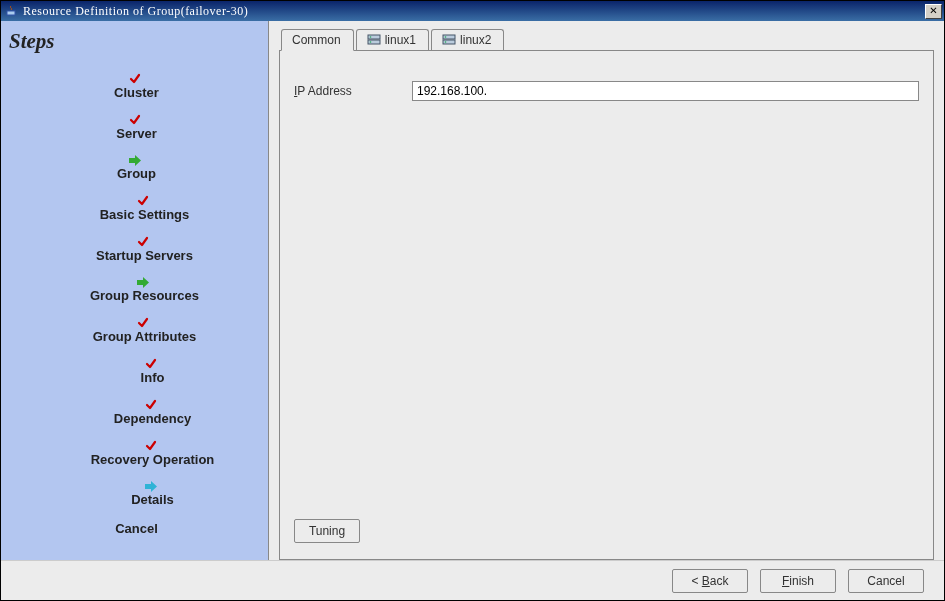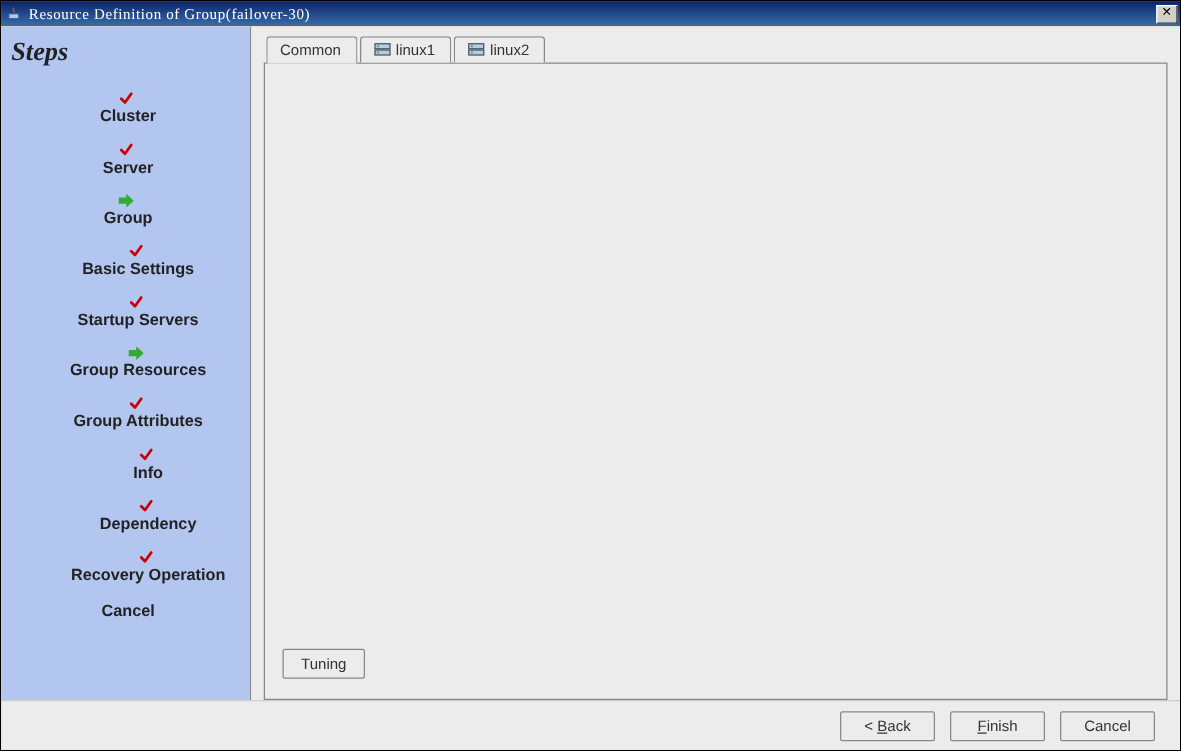--- a/index.html
+++ b/index.html
@@ -9,21 +9,21 @@
 
 .titlebar { height: 20px; background: linear-gradient(to bottom, #0a246a, #3a6ea5); color: #fff; display: flex; align-items: center; padding: 0 2px 0 4px; font-size: 12px; }
 .titlebar-icon { width: 14px; height: 14px; margin-right: 4px; display: inline-flex; align-items: center; justify-content: center; }
 .titlebar-text { flex: 1; font-family: "SimSun", serif; font-size: 12px; letter-spacing: 0.5px; }
 .titlebar-close { width: 17px; height: 15px; background: #d4d0c8; border: 1px solid #fff; border-right-color: #404040; border-bottom-color: #404040; color: #000; font-family: Arial; font-size: 10px; line-height: 12px; text-align: center; cursor: pointer; }
 
 .body { flex: 1; display: flex; flex-direction: column; background: #ececec; }
 
 .main-area { flex: 1; display: flex; overflow: hidden; }
 
-.sidebar { width: 200px; background: #b3c6f0; border-right: 1px solid #888; display: flex; flex-direction: column; padding: 6px 6px 6px 8px; }
+.sidebar { width: 268px; background: #b3c6f0; border-right: 1px solid #888; display: flex; flex-direction: column; padding: 6px 6px 6px 8px; }
 .sidebar-title { font-family: Georgia, "Times New Roman", serif; font-size: 21px; font-weight: bold; font-style: italic; color: #222; margin: 2px 0 12px 0; }
 .step-item { display: flex; align-items: center; padding: 7px 0 7px 2px; color: #222; font-size: 13px; font-weight: bold; cursor: default; flex-direction: column; }
 .step-item .icon { width: 14px; margin-right: 4px; display: inline-flex; align-items: center; justify-content: center; }
 .step-item.l1 { padding-left: 18px; }
 .step-item.l2 { padding-left: 34px; }
 
 .icon-check svg { width: 12px; height: 12px; }
 .icon-arrow-green svg { width: 13px; height: 11px; }
 .icon-arrow-blue svg { width: 13px; height: 11px; }
 
@@ -144,20 +144,28 @@
               <span>Dependency</span>
             </div>
             <div class="step-item l2">
               <span class="icon icon-check">
                 <svg viewBox="0 0 12 12">
                   <path d="M2 6 L5 9 L10 2" stroke="#cc0000" stroke-width="2.2" fill="none" stroke-linecap="round" stroke-linejoin="round"></path>
                 </svg>
               </span>
               <span>Recovery Operation</span>
             </div>
+            <div class="step-item l2">
+              <span class="icon icon-arrow-blue">
+                <svg viewBox="0 0 13 11">
+                  <path d="M1 3 L7 3 L7 0 L13 5.5 L7 11 L7 8 L1 8 Z" fill="#2fb3d6"></path>
+                </svg>
+              </span>
+              <span>Details</span>
+            </div>
             <div class="step-item">
               <span class="icon" style="width:14px"></span>
               <span>Cancel</span>
             </div>
           </div>
       </div>
 
       <div class="content">
         <div class="tabs" id="tabs">
             <div class="tab active">
@@ -181,20 +189,24 @@
                   <rect x="1" y="6" width="12" height="4" fill="#bcd" stroke="#456"></rect>
                   <circle cx="3.5" cy="3" r="0.8" fill="#2a5"></circle>
                   <circle cx="3.5" cy="8" r="0.8" fill="#2a5"></circle>
                 </svg>
               </span>
               <span>linux2</span>
             </div>
           </div>
 
         <div class="tab-panel">
+          <div class="form-row">
+            <label class="form-label"><span class="ul">I</span><span>P Address</span></label>
+            <input class="form-input" type="text" value="192.168.100." style="">
+          </div>
 
           <div class="panel-footer">
             <button class="btn">Tuning</button>
           </div>
         </div>
       </div>
 
     </div>
 
     <div class="dialog-buttons">

